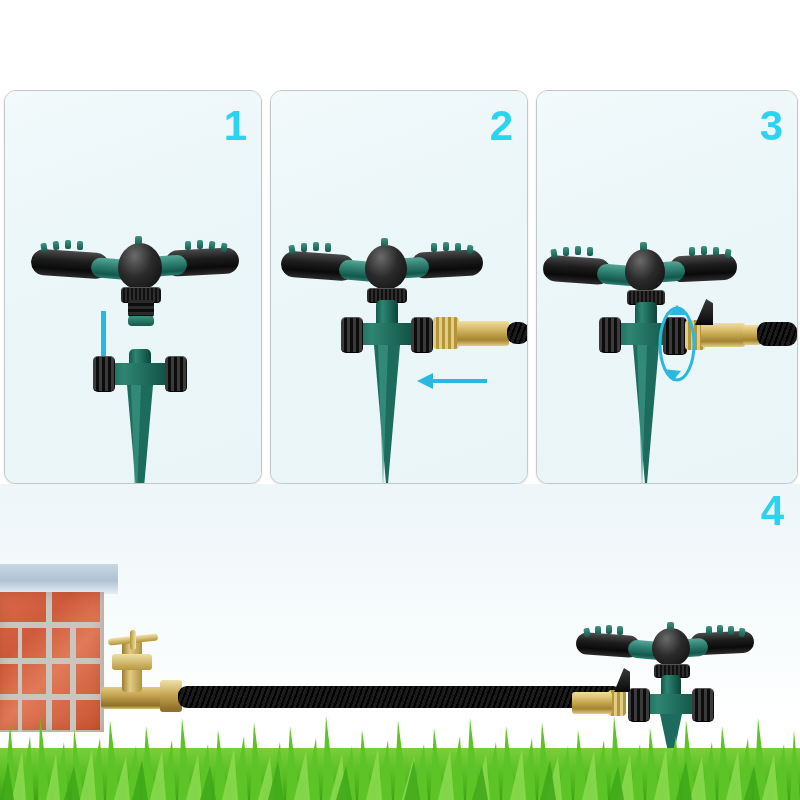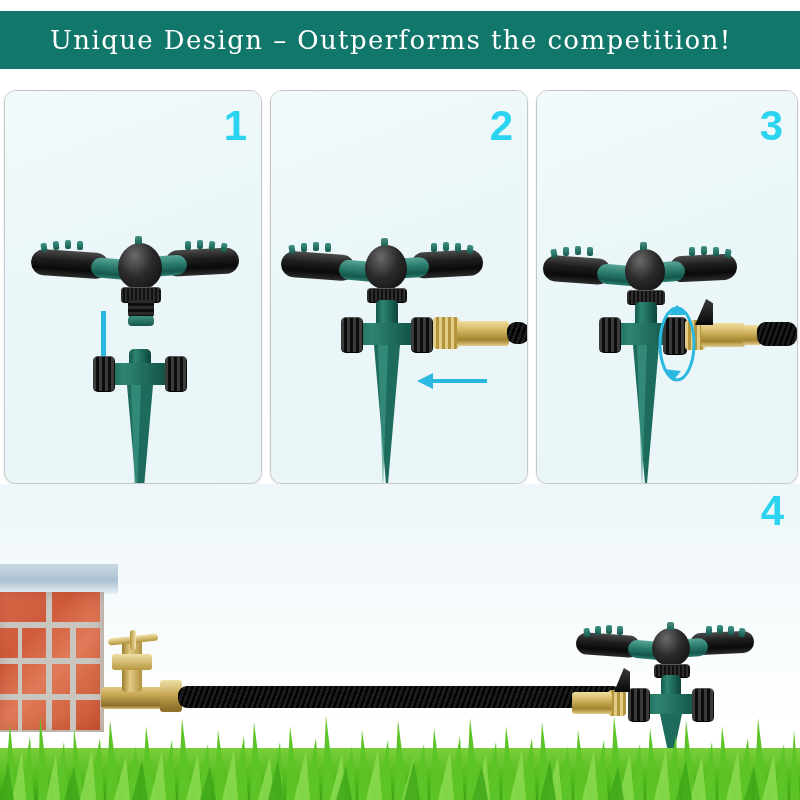--- a/index.html
+++ b/index.html
@@ -80,23 +80,20 @@
   .bricks2{position:absolute;left:-2px;top:138px;width:106px;height:110px;
     background:repeating-linear-gradient(90deg,transparent 0 48px,#c9c6c0 48px 54px);
     background-position:24px 0;}
   .grass{position:absolute;left:0;bottom:0;width:800px;height:110px;overflow:hidden;}
 </style>
 </head>
 <body>
 
 <div id="page">
 
-  <div class="banner">
-    <div class="banner-text">Unique Design  –  Outperforms the competition!</div>
-  </div>
 
   <div class="panel" style="left:4px;top:90px;width:256px;height:392px;">
     <div class="panel-bg"></div>
     <div class="pnum" style="right:14px;top:14px;">1</div>
 
     <div>
       <div class="arm" style="left:26px;top:160px;width:78px;transform:rotate(4deg);"></div>
       <div class="arm" style="left:160px;top:158px;width:74px;transform:rotate(-3deg);"></div>
       <div class="nozzle" style="left:36px;top:152px;transform:rotate(-10deg);"></div>
       <div class="nozzle" style="left:48px;top:150px;transform:rotate(-6deg);"></div>

